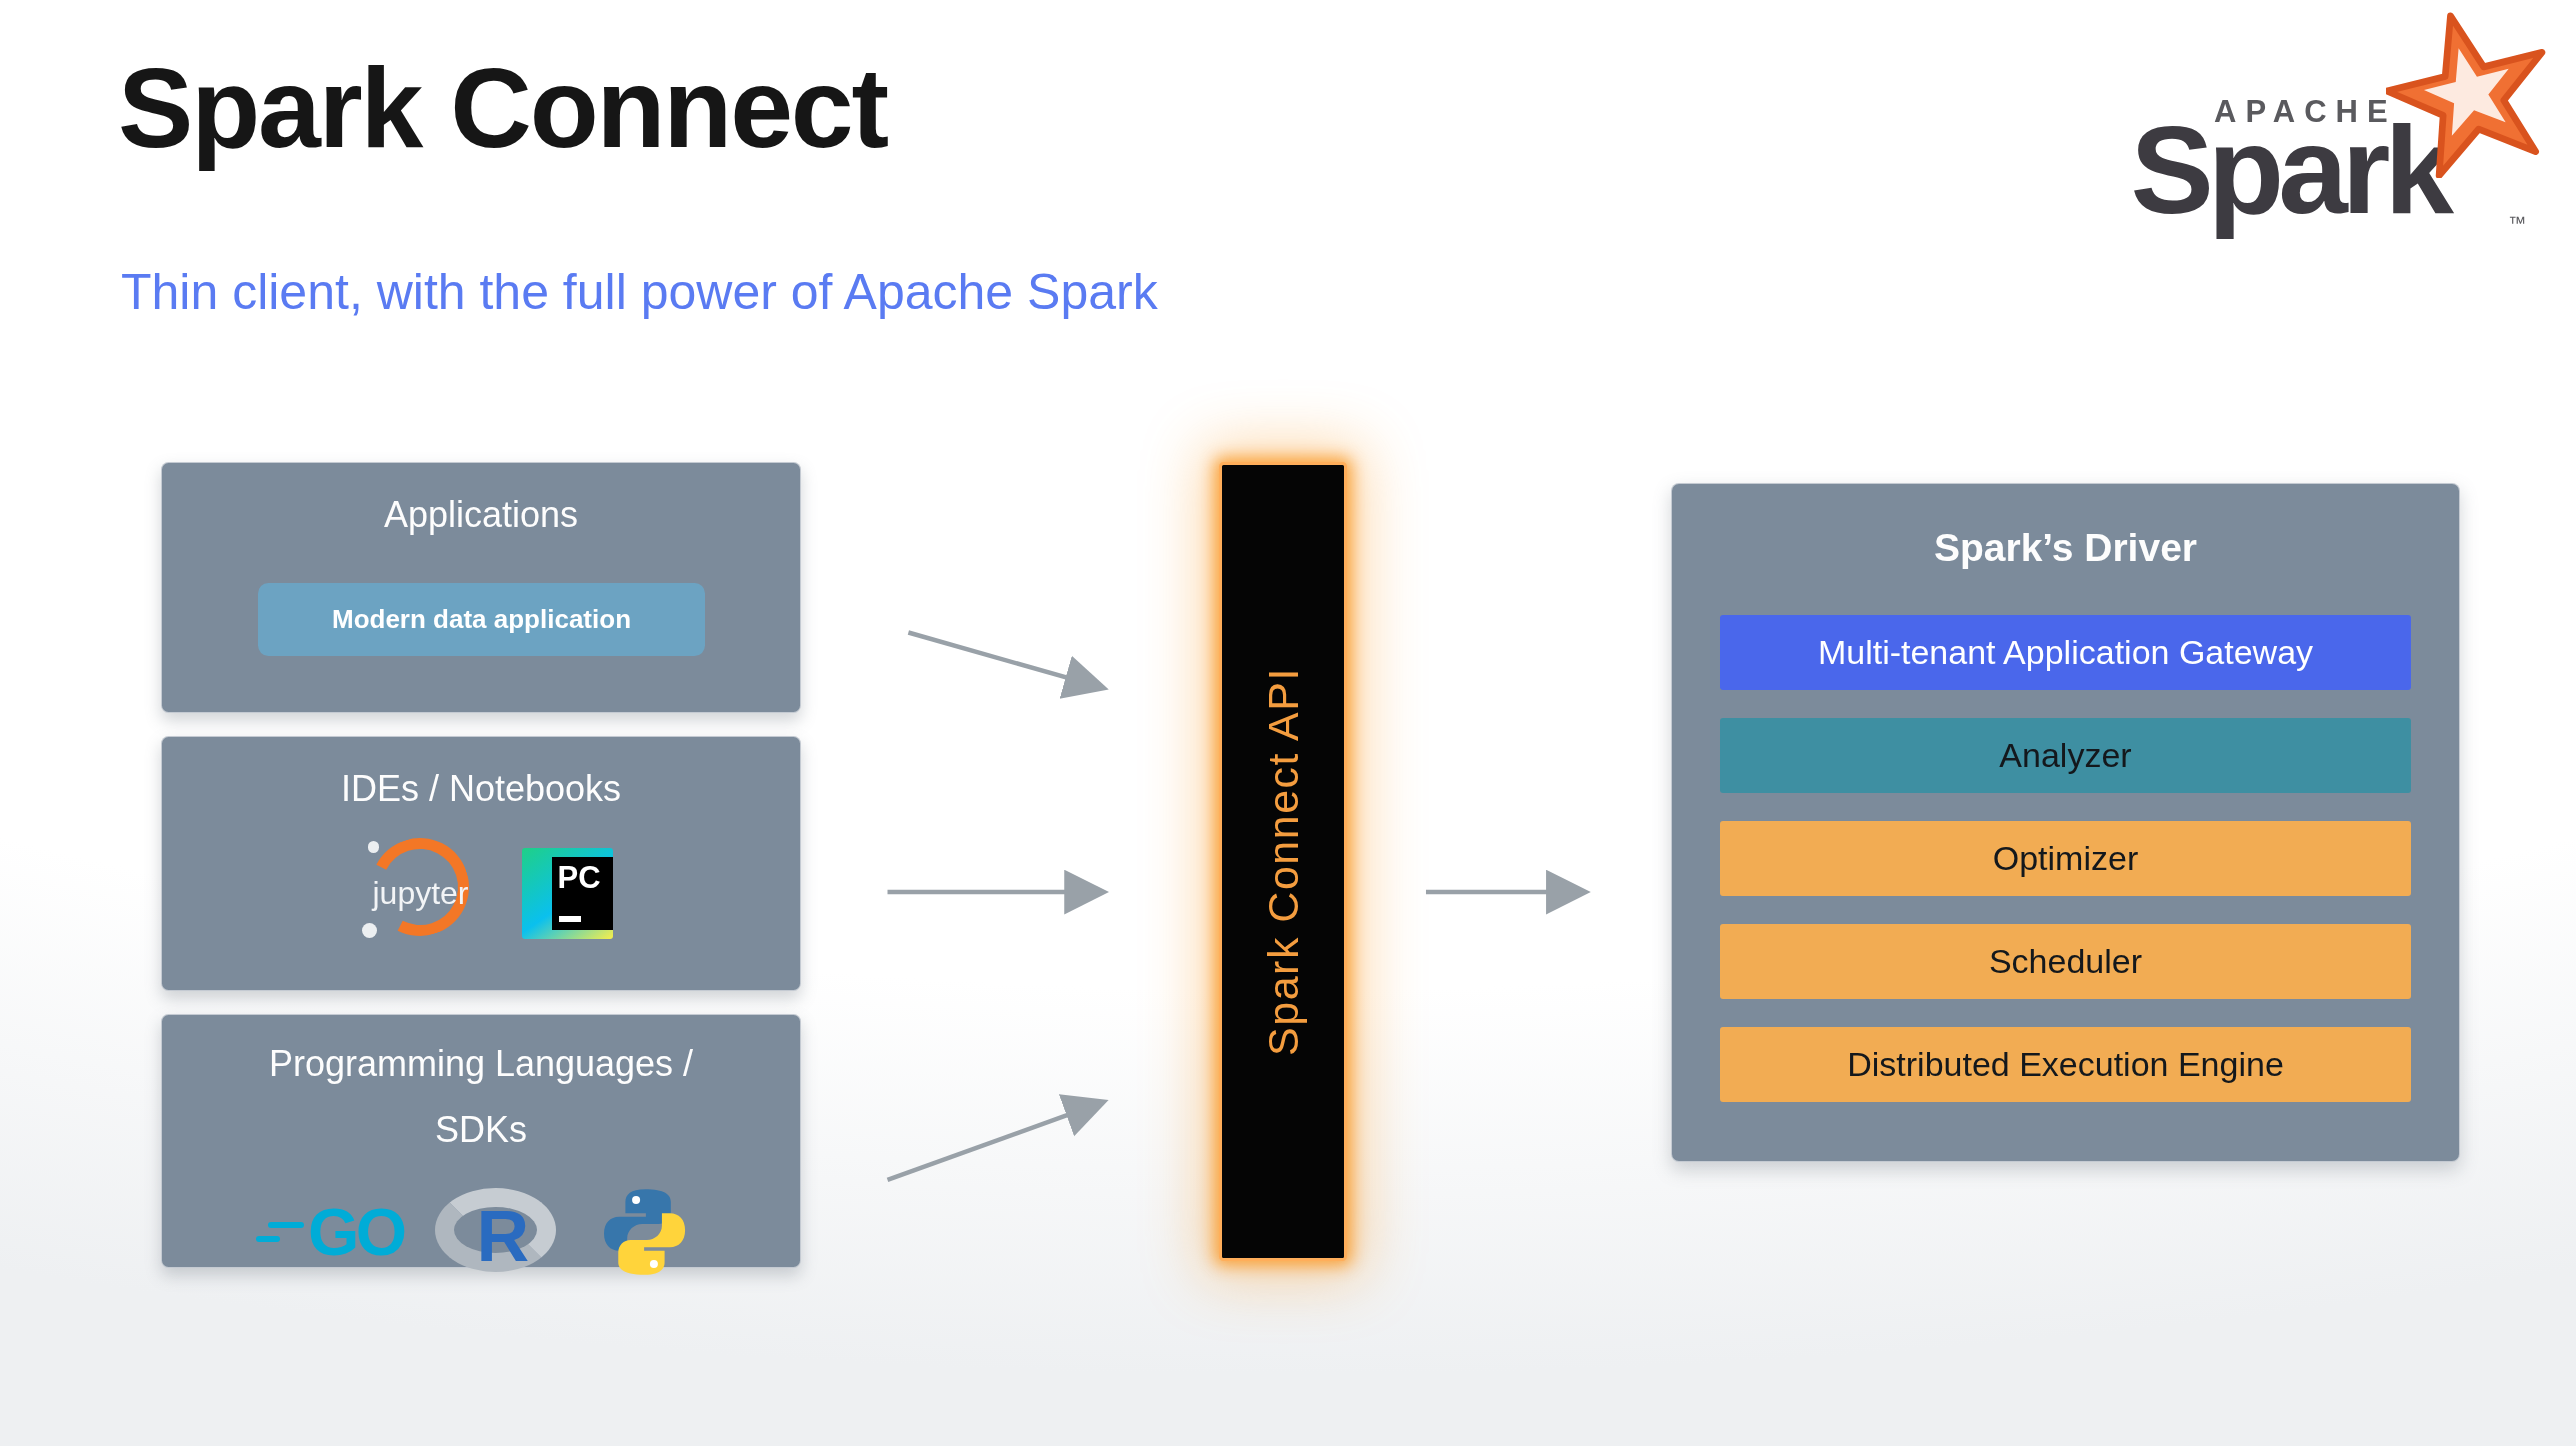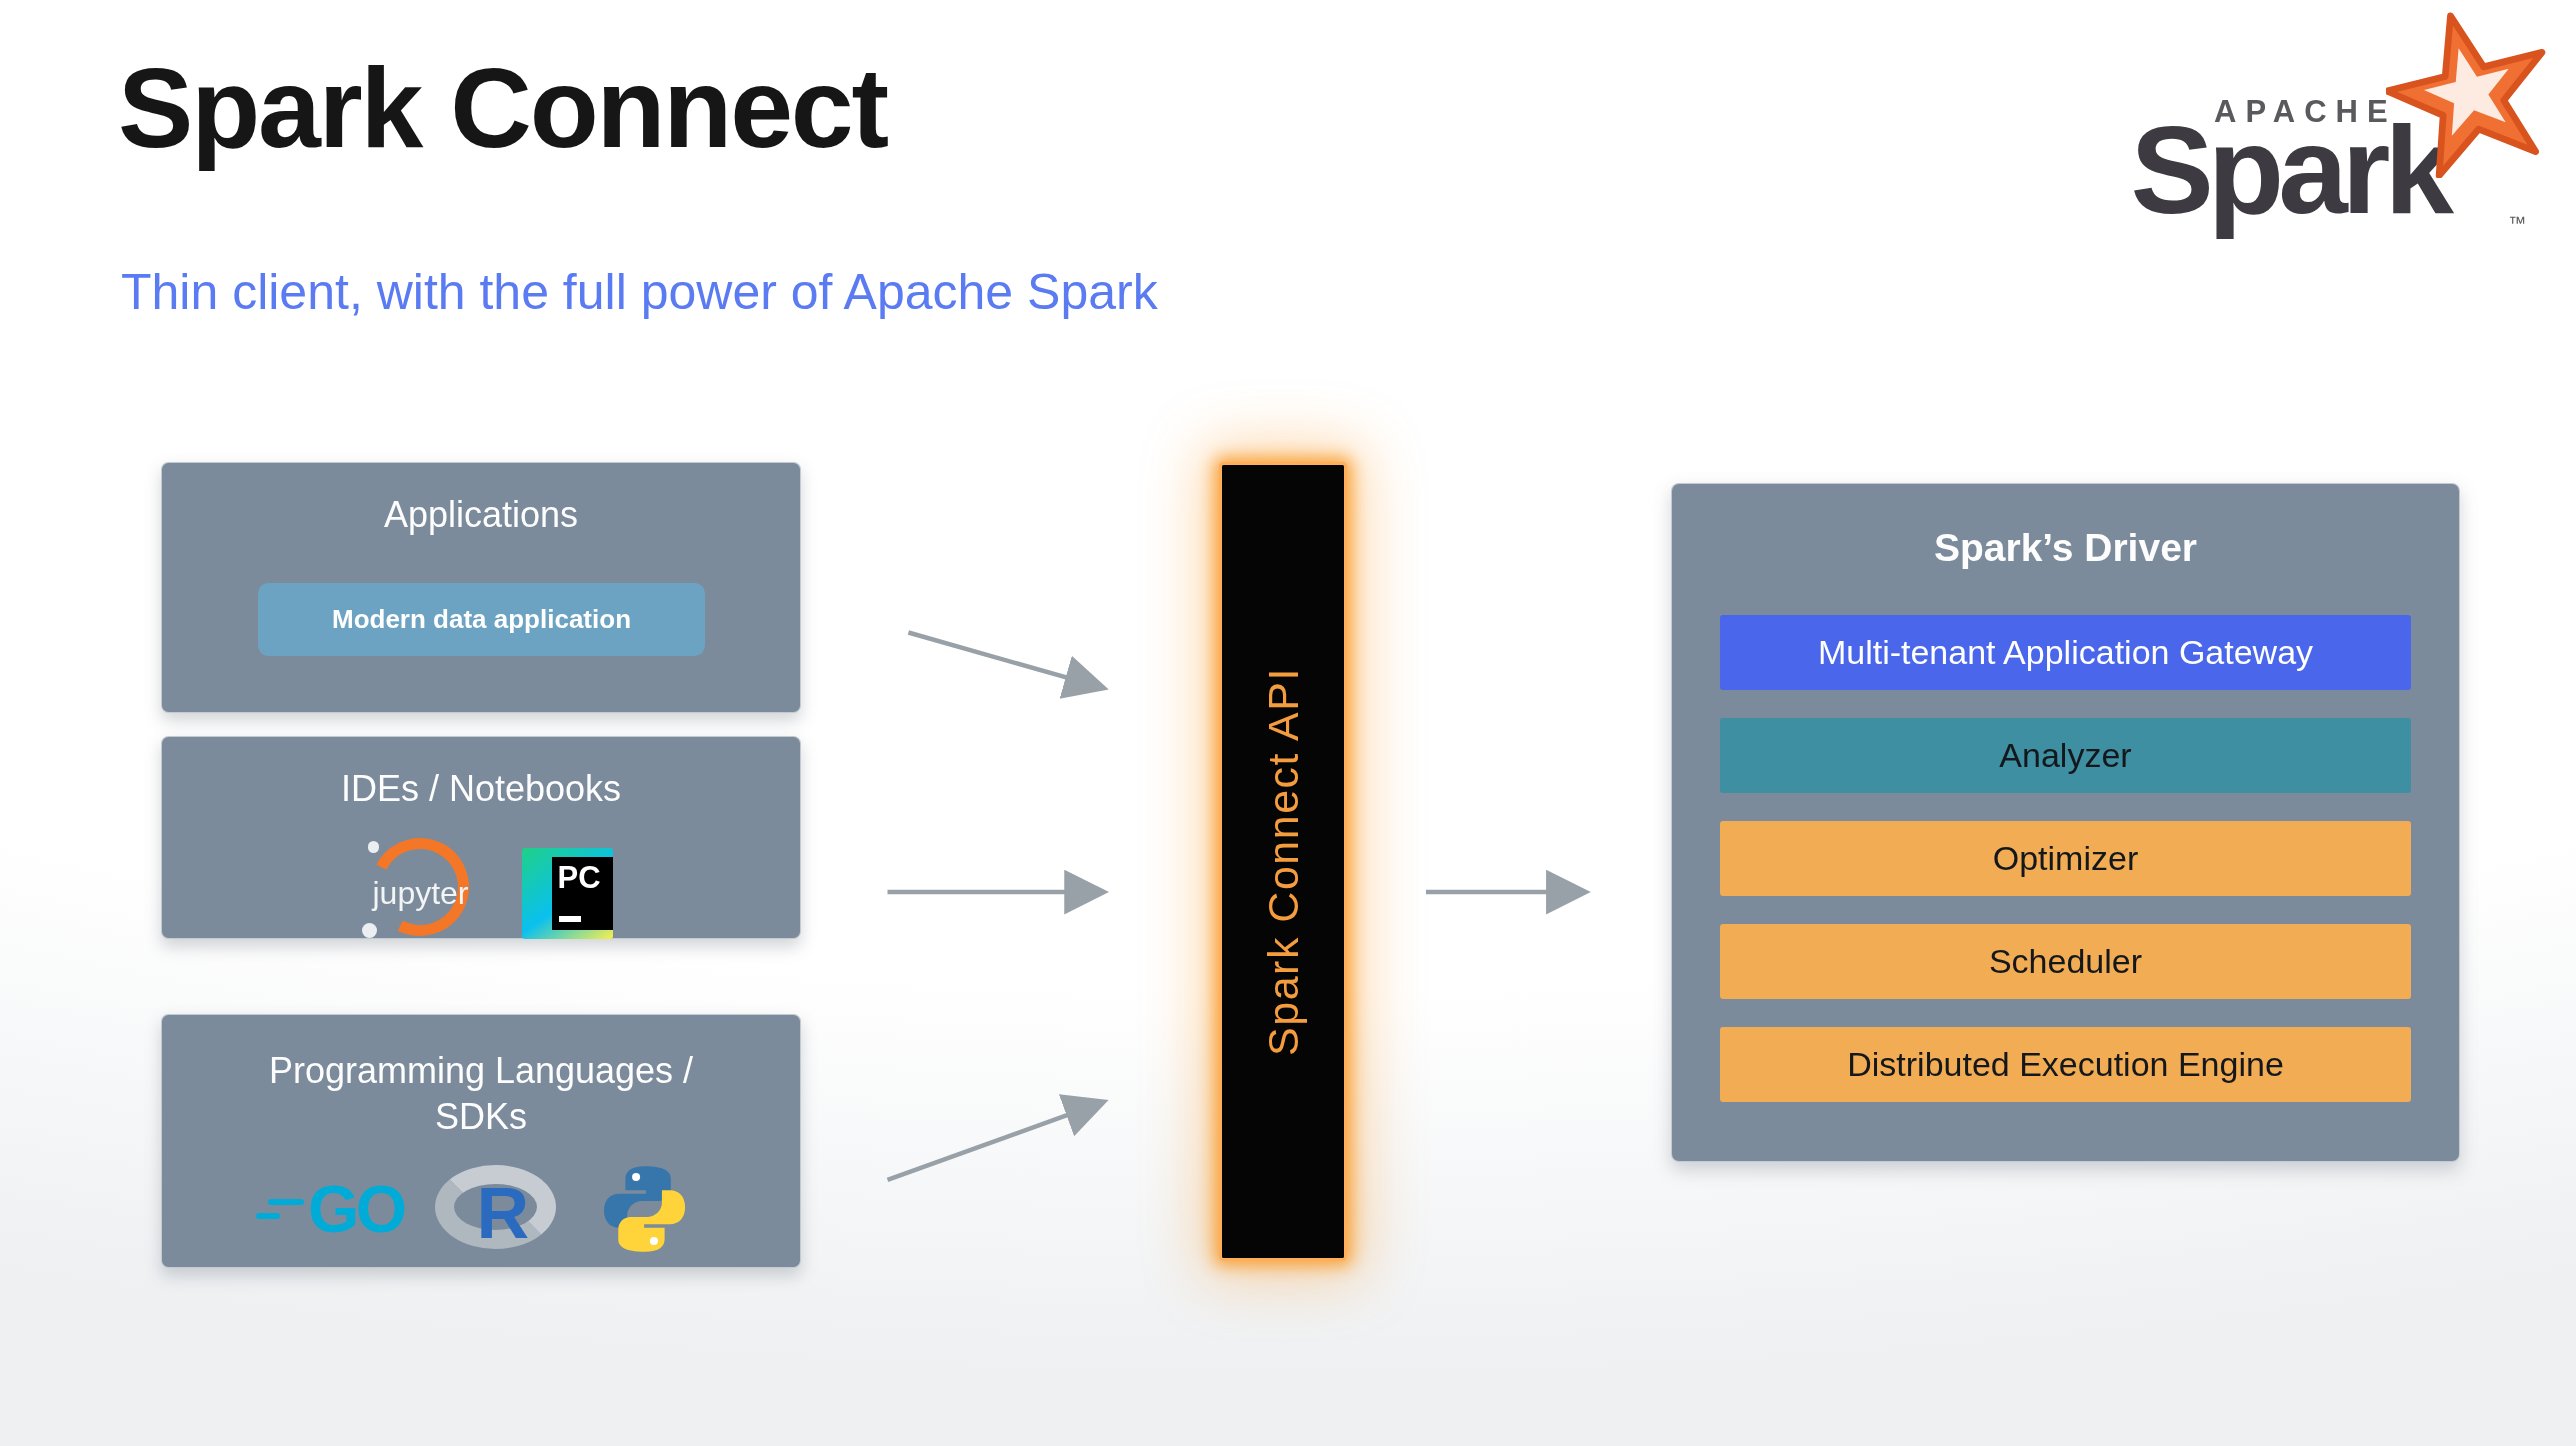--- a/index.html
+++ b/index.html
@@ -35,24 +35,24 @@
 
   
   .panel {
     position:absolute; left:161px; width:640px;
     background:#7C8B9B; border-radius:7.5px;
     border:1.5px solid rgba(255,255,255,0.55);
     box-shadow:0 7.5px 16.4px rgba(105,115,125,0.30);
     color:#ffffff; text-align:center;
   }
   .panel-apps  { top:462px;  height:251px; }
-  .panel-ides  { top:736px;  height:203px; }
+  .panel-ides  { top:736px;  height:255px; }
   .panel-langs { top:1014px; height:254px; }
   .panel-title { margin-top:31px; font-size:36px; font-weight:500; color:#FDFDFD; }
-  .panel-title.wrap { max-width:492px; margin-left:auto; margin-right:auto; line-height:46px; margin-top:33px; }
+  .panel-title.wrap { max-width:492px; margin-left:auto; margin-right:auto; line-height:66px; margin-top:16px; }
 
   .app-chip {
     position:absolute; left:96px; top:120px; width:447px; height:73px;
     background:#6CA3C2; border-radius:10.4px;
     display:flex; align-items:center; justify-content:center;
     font-size:26px; font-weight:700; color:#ffffff;
   }
 
   .logo-row { display:flex; align-items:center; justify-content:center; gap:30px; margin-top:19.4px; }
 

